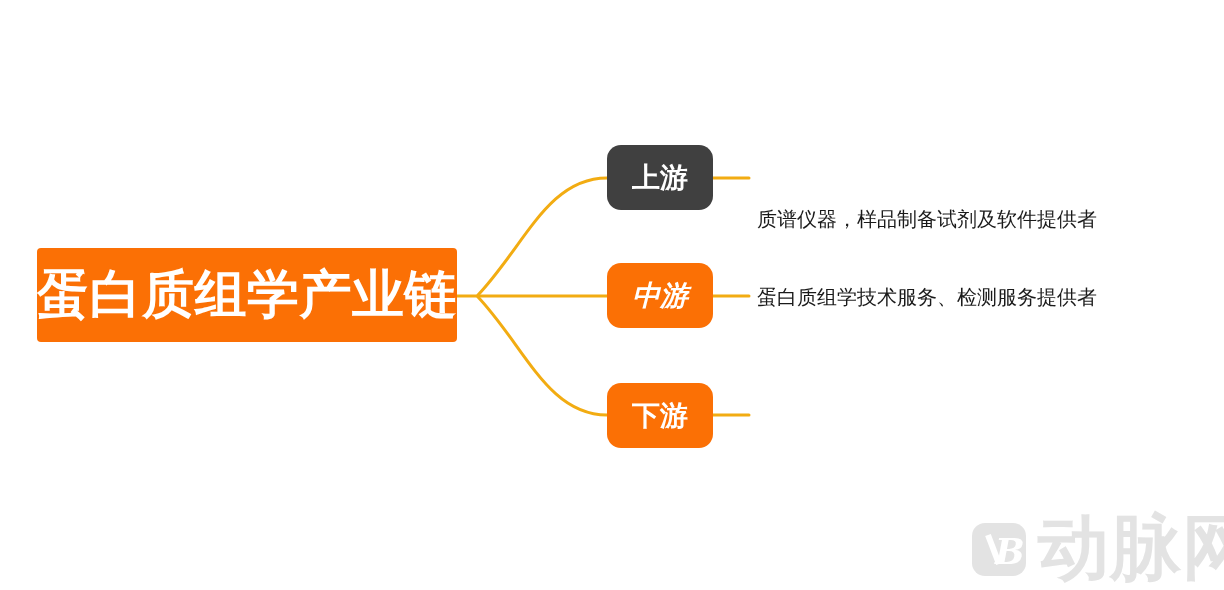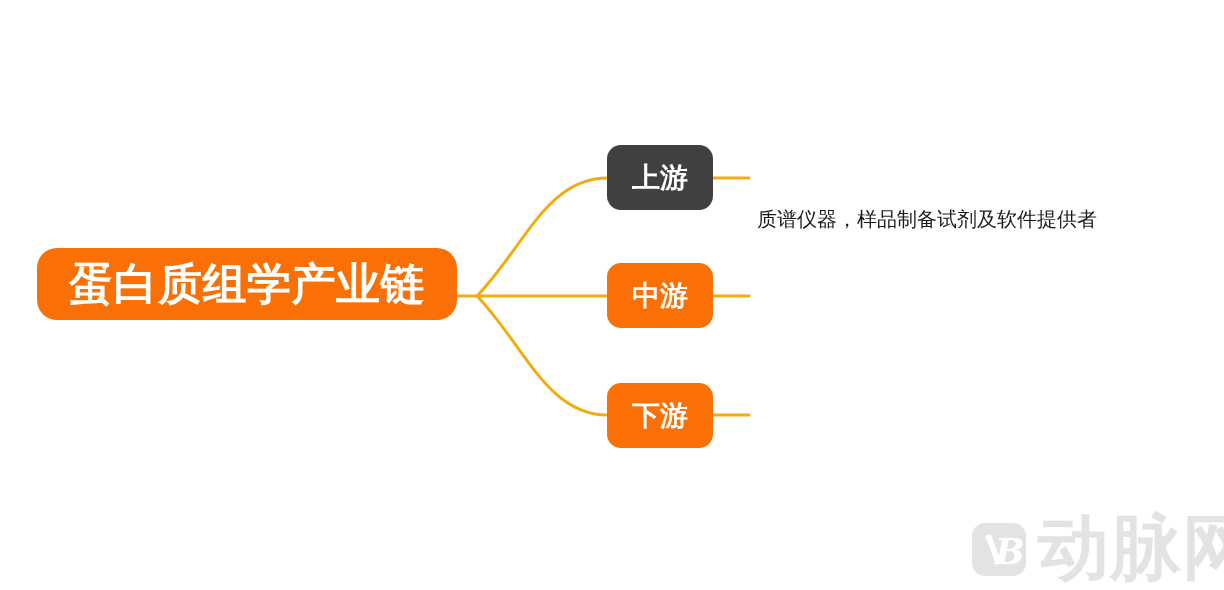--- a/index.html
+++ b/index.html
@@ -22,33 +22,33 @@
     display: flex;
     align-items: center;
     justify-content: center;
     color: #ffffff;
     font-weight: bold;
     box-sizing: border-box;
     cursor: default;
   }
   .root-node {
     left: 37px; top: 248px;
-    width: 420px; height: 72px;
-    border-radius: 20px;
-    font-size: 44px;
+    width: 420px; height: 94px;
+    border-radius: 4px;
+    font-size: 52px;
     letter-spacing: 0.5px;
   }
   .branch-node {
     left: 607px;
     width: 106px; height: 65px;
     border-radius: 14px;
     font-size: 28px;
   }
   .branch-node.b0 { top: 145px; }
-  .branch-node.b1 { top: 263px; }
+  .branch-node.b1 { top: 263px; font-style: italic; }
   .branch-node.b2 { top: 383px; }
   .branch-desc {
     position: absolute;
     left: 757px;
     height: 28px;
     line-height: 28px;
     font-size: 20px;
     white-space: nowrap;
   }
   .branch-desc.d0 { top: 162px; margin-top: 43px; }
@@ -101,20 +101,21 @@
     <span>上游</span>
   </div>
   <div class="node branch-node b1" style="background-color: rgb(251, 112, 5);">
     <span>中游</span>
   </div>
   <div class="node branch-node b2" style="background-color: rgb(251, 112, 5);">
     <span>下游</span>
   </div>
 
   <div class="branch-desc d0" style="color: rgb(26, 26, 26);">质谱仪器，样品制备试剂及软件提供者</div>
+  <div class="branch-desc d1" style="color: rgb(26, 26, 26);">蛋白质组学技术服务、检测服务提供者</div>
 
   <div class="watermark">
     <div class="wm-logo" style="background-color: rgb(227, 227, 227);">
       <svg width="54" height="53" viewBox="0 0 54 53">
         <line x1="16" y1="12" x2="27" y2="41" stroke="#ffffff" stroke-width="6"></line>
         <text x="23" y="41" font-size="35" font-style="italic" font-weight="bold" fill="#ffffff" font-family="DejaVu Serif, serif">B</text>
       </svg>
     </div>
     <div class="wm-text" style="color: rgb(227, 227, 227);">动脉网</div>
   </div>

